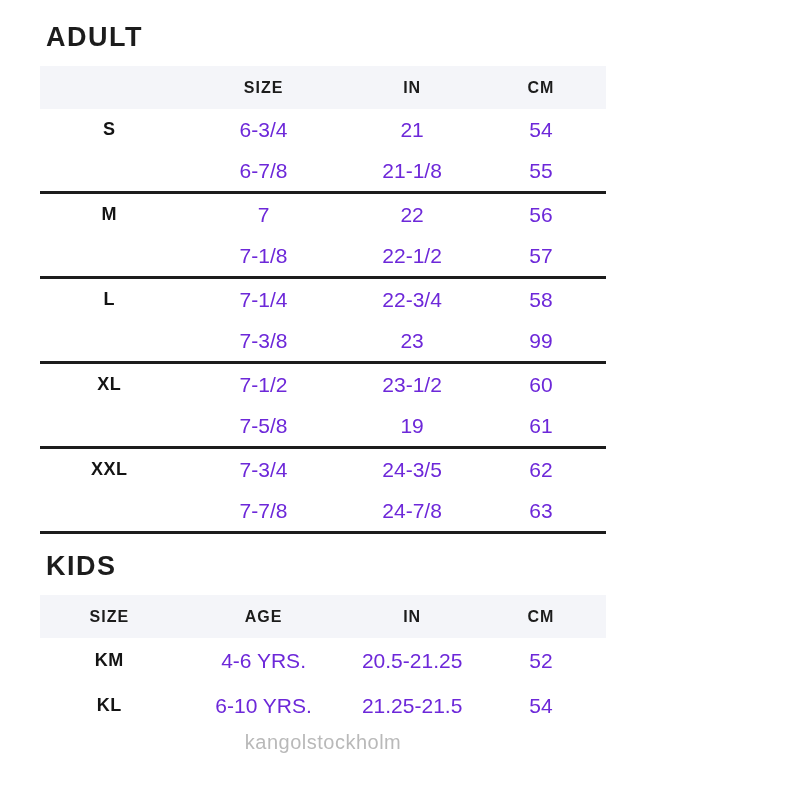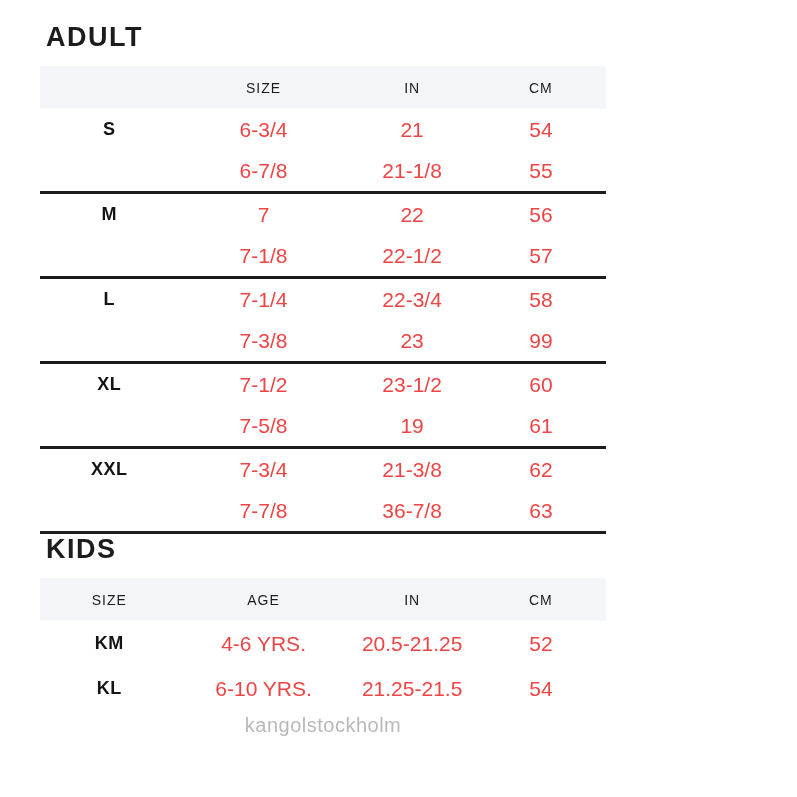--- a/index.html
+++ b/index.html
@@ -17,57 +17,58 @@
     overflow: hidden;
     background: #ffffff;
   }
   .section-title {
     font-size: 27px;
     font-weight: 800;
     letter-spacing: 1.5px;
     margin: 0 0 13px 6px;
   }
   .section-title.kids {
+    margin-top: 17px;
   }
   table.size-table {
     width: 100%;
     border-collapse: collapse;
     table-layout: fixed;
   }
   col.c1 { width: 24.5%; }
   col.c2 { width: 30%; }
   col.c3 { width: 22.5%; }
   col.c4 { width: 23%; }
   thead tr {
     background: #f4f5f9;
   }
   th {
     height: 43px;
-    font-size: 14px;
-    font-weight: 400;
+    font-size: 16px;
+    font-weight: 700;
     letter-spacing: 1px;
     text-align: center;
     padding: 0;
   }
   td {
     height: 41px;
     text-align: center;
     padding: 0;
     vertical-align: middle;
   }
   td.lbl {
     font-size: 18px;
     font-weight: 800;
     letter-spacing: 0.5px;
     color: #141414;
   }
   td.val {
     font-size: 21px;
     font-weight: 300;
-    color: #ef4444;
+    color: #6d28d9;
   }
   tbody.group {
     border-bottom: 3px solid #1c1c1c;
   }
   table.kids-table td {
     height: 45px;
   }
   .footer-brand {
     text-align: center;
     font-size: 20px;
@@ -156,27 +157,27 @@
         <td class="val">7-5/8</td>
         <td class="val">19</td>
         <td class="val">61</td>
       </tr>
     </tbody>
 
     <tbody class="group">
       <tr>
         <td class="lbl">XXL</td>
         <td class="val">7-3/4</td>
-        <td class="val">21-3/8</td>
+        <td class="val">24-3/5</td>
         <td class="val">62</td>
       </tr>
       <tr>
         <td class="lbl"></td>
         <td class="val">7-7/8</td>
-        <td class="val">36-7/8</td>
+        <td class="val">24-7/8</td>
         <td class="val">63</td>
       </tr>
     </tbody>
   </table>
 
   <h2 class="section-title kids">KIDS</h2>
 
   <table class="size-table kids-table">
     <colgroup>
         <col class="c1">

